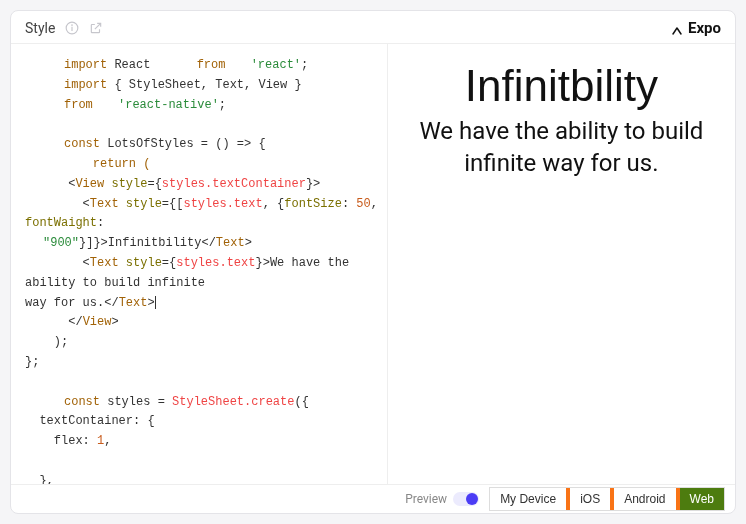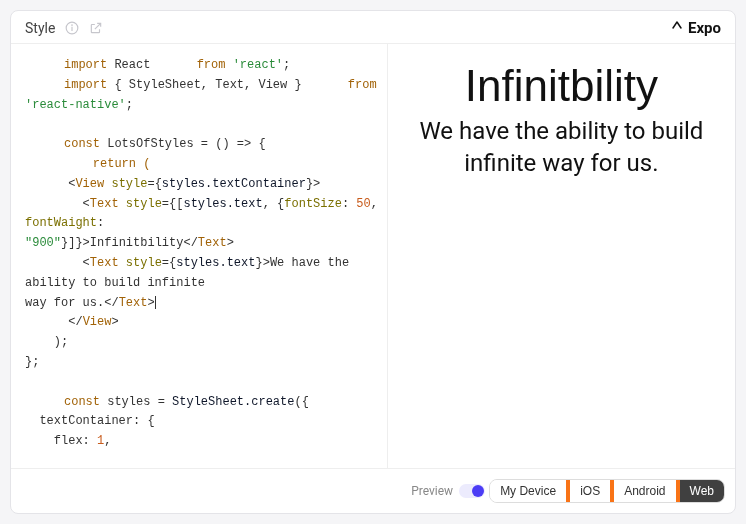--- a/index.html
+++ b/index.html
@@ -39,21 +39,21 @@
   .header-icon {
     width: 14px;
     height: 14px;
     color: #c6c6cc;
     display: inline-flex;
     align-items: center;
     justify-content: center;
   }
   .brand {
     display: flex;
-    align-items: flex-start;
+    align-items: flex-end;
     gap: 5px;
     font-weight: 700;
     font-size: 15px;
     color: #111;
   }
   .brand svg { width: 12px; height: 12px; }
   .body {
     flex: 1;
     display: flex;
     border-top: 1px solid #eee;
@@ -90,22 +90,22 @@
     font-size: 24px;
     font-weight: 400;
     color: #111;
     line-height: 1.3;
   }
   .footer {
     border-top: 1px solid #eee;
     display: flex;
     justify-content: flex-end;
     align-items: center;
-    padding: 10px 10px;
-    gap: 4px;
+    padding: 2px 10px;
+    gap: 10px;
     font-size: 12px;
   }
   .preview-toggle {
     display: flex;
     align-items: center;
     gap: 6px;
     color: #888;
   }
   .switch {
     width: 26px;
@@ -118,44 +118,44 @@
     content: "";
     position: absolute;
     width: 12px; height: 12px;
     border-radius: 50%;
     background: #4b3cf5;
     top: 1px; right: 1px;
   }
   .plat-group {
     display: flex;
     border: 1px solid #ddd;
-    border-radius: 8px;
+    border-radius: 0;
     overflow: hidden;
   }
   .plat-btn {
     padding: 4px 10px;
     font-size: 12px;
     background: #fff;
     color: #333;
     border: none;
     border-left: 4px solid #f97316;
     cursor: pointer;
   }
   .plat-btn:first-child { border-left: none; }
   .plat-btn.active {
-    background: #404040;
+    background: #4d7c0f;
     color: #fff;
   }
   
   .kw { color: #a16207; margin-left: 39px; }   
-  .str { color: #2a8b3a; } 
+  .str { color: #2a8b3a; padding-left: 18px; } 
   .tag { color: #a16207; } 
   .attr { color: #7a6f00; } 
   .num { color: #c85b1b; } 
-  .id { color: #0f172a; }
+  .id { color: #ef4444; }
   .cursor {
     display:inline-block;
     width:0;
     border-right:1px solid #333;
     height:13px;
     vertical-align:middle;
   }
 </style>
 </head>
 <body>

